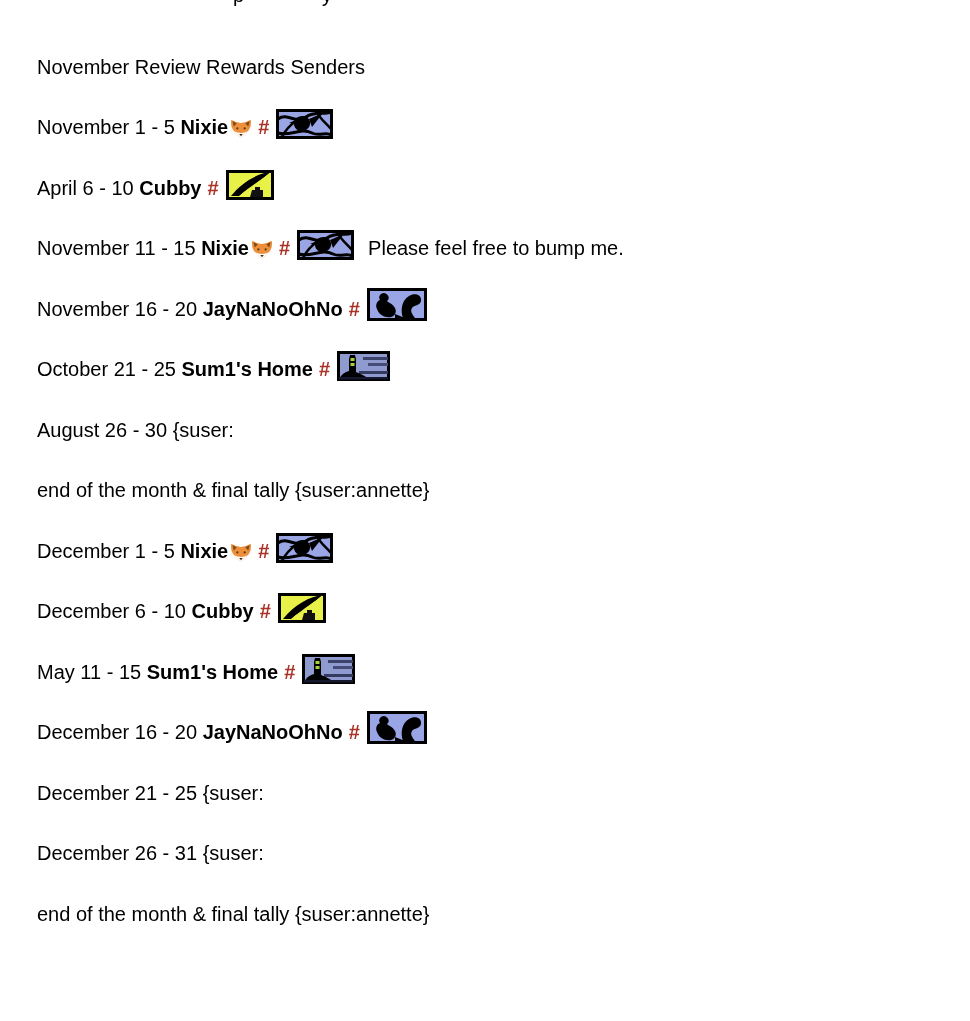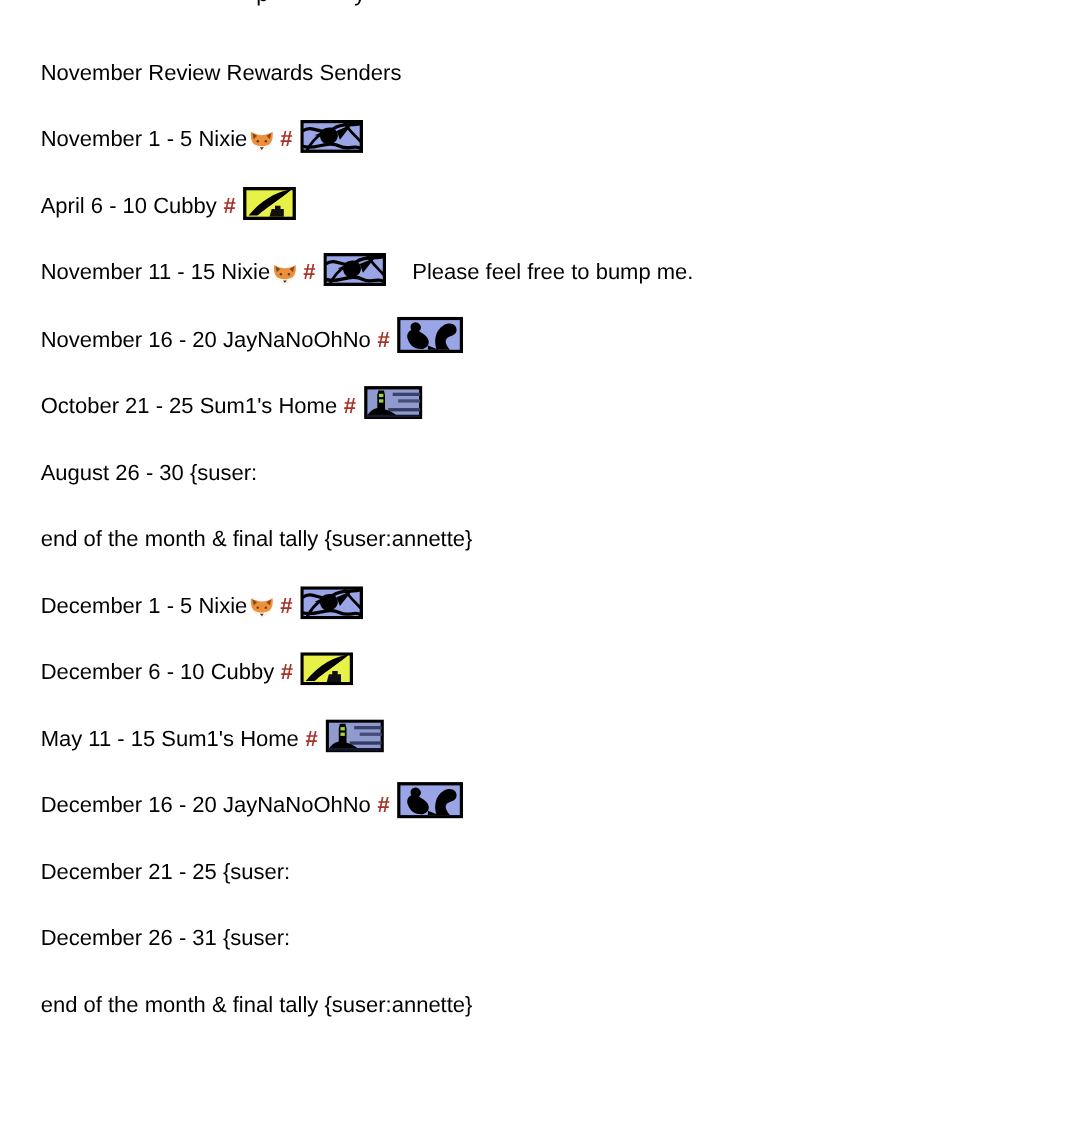--- a/index.html
+++ b/index.html
@@ -3,23 +3,23 @@
 <meta charset="utf-8">
 <style>
   html,body{margin:0;padding:0;}
   body{
     width:970px;height:1021px;overflow:hidden;background:#ffffff;
     font-family:"Liberation Sans","DejaVu Sans",sans-serif;
     font-size:20px;color:#000;
   }
   main{position:relative;padding:18px 0 0 37px;}
   .row{display:flex;align-items:flex-end;height:60.5px;white-space:pre;}
-  .name{font-weight:normal;}
+  .name{font-weight:bold;}
   .hash{font-weight:bold;color:var(--hash-color,#a93328);margin:0 7px 0 6px;}
-  .suffix{margin-left:24px;}
+  .suffix{margin-left:14px;}
   .badge{flex:0 0 auto;display:block;}
   .emoji{flex:0 0 auto;display:block;margin:2px 0 0 2px;}
   .frag{position:absolute;top:-17px;line-height:24px;}
 </style>
 </head>
 <body>
 
 <main>
     <span class="frag" style="left: 233px;">p</span>
     <span class="frag" style="left: 322px;">y</span>

